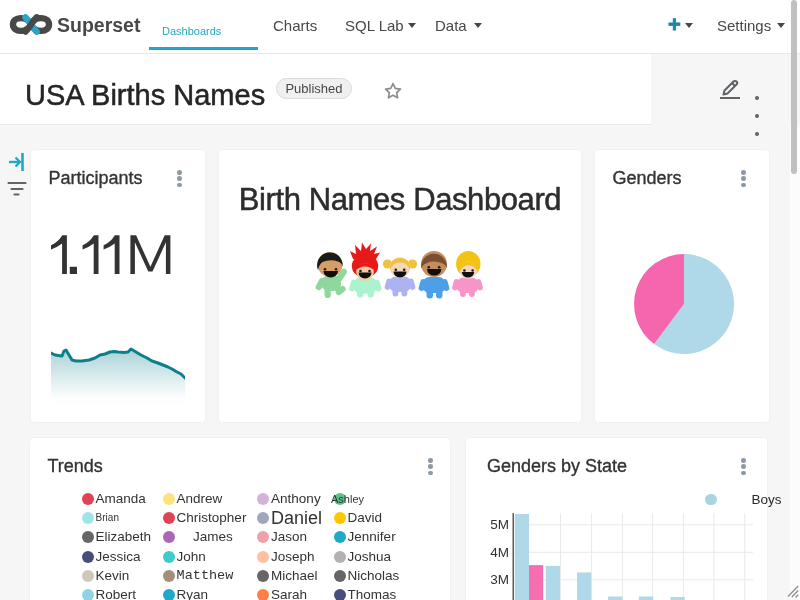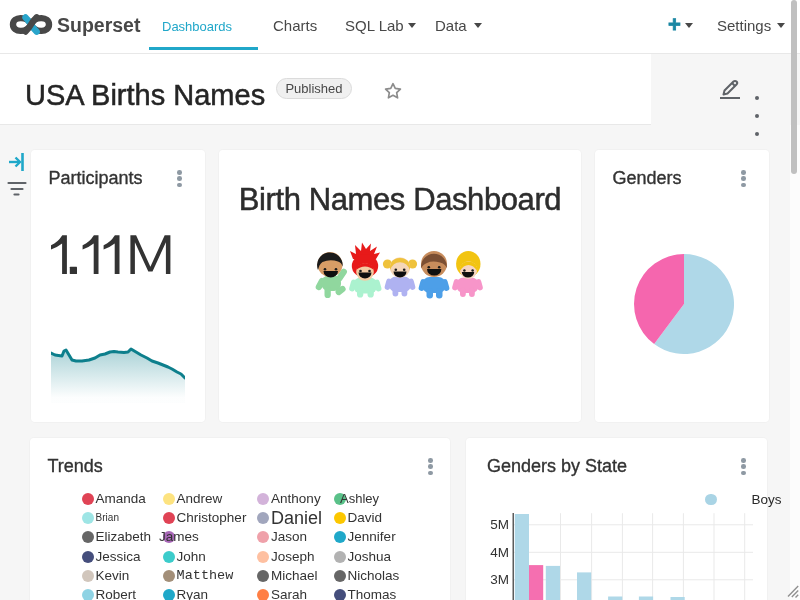--- a/index.html
+++ b/index.html
@@ -15,21 +15,21 @@
 
 <div class="abs" style="left:0;top:0;width:800px;height:54px;background:#fff;border-bottom:1px solid #E8E8E8;">
   <svg class="abs" style="left:9px;top:12px;" width="44" height="26" viewBox="0 0 44 26">
     <g fill="none" stroke-linecap="round">
       <path d="M22,12.5 C18,3.5 4,4.5 4,12.5 C4,20.5 18,21.5 22,12.5 C26,3.5 40,4.5 40,12.5 C40,20.5 26,21.5 22,12.5" stroke="#484848" stroke-width="6.4"></path>
       <path d="M16.5,5.5 C18.7,7.8 20.6,10 22,12.5 C23.4,15 25.4,17.4 27.7,19.7" stroke="#29A5CB" stroke-width="6.4"></path>
       <path d="M16.5,19.5 C18.7,17.2 20.6,15 22,12.5 C23.4,10 25.4,7.6 27.7,5.3" stroke="#484848" stroke-width="6.4"></path>
     </g>
   </svg>
   <div class="abs" style="left:57px;top:14px;font-size:19.5px;font-weight:700;color:#484848;">Superset</div>
-  <div class="abs" style="left:162px;top:19px;font-size:13px;color:#20A7C9;">Dashboards</div>
+  <div class="abs" style="left:162px;top:25px;font-size:11px;color:#20A7C9;">Dashboards</div>
   <div class="abs" style="left:149px;top:47px;width:109px;height:3px;background:#20A7C9;"></div>
   <div class="abs" style="left:273px;top:17px;font-size:15px;color:#484848;">Charts</div>
   <div class="abs" style="left:345px;top:17px;font-size:15px;color:#484848;">SQL Lab</div>
   <div class="abs" style="left:408px;top:23px;width:0;height:0;border-left:4px solid transparent;border-right:4px solid transparent;border-top:5px solid #484848;"></div>
   <div class="abs" style="left:435px;top:17px;font-size:15px;color:#484848;">Data</div>
   <div class="abs" style="left:474px;top:23px;width:0;height:0;border-left:4px solid transparent;border-right:4px solid transparent;border-top:5px solid #484848;"></div>
   <div class="abs" style="left:668px;top:12px;font-size:22px;font-weight:700;color:#1A87A3;-webkit-text-stroke:0.8px #1A87A3;">+</div>
   <div class="abs" style="left:685px;top:23px;width:0;height:0;border-left:4px solid transparent;border-right:4px solid transparent;border-top:5px solid #484848;"></div>
   <div class="abs" style="left:717px;top:17px;font-size:15px;color:#484848;">Settings</div>
   <div class="abs" style="left:777px;top:23px;width:0;height:0;border-left:4px solid transparent;border-right:4px solid transparent;border-top:5px solid #484848;"></div>
@@ -191,33 +191,33 @@
       <span></span>
     </div>
   <div id="legend">
       <div class="abs" style="left:51.6px;top:55px;width:12px;height:12px;border-radius:50%;background:#E04355;"></div>
       <div class="abs" style="left:65.6px;top:53px;font-size:13.5px;color:#333;line-height:16px;">Amanda</div>
       <div class="abs" style="left:132.6px;top:55px;width:12px;height:12px;border-radius:50%;background:#FDE380;"></div>
       <div class="abs" style="left:146.6px;top:53px;font-size:13.5px;color:#333;line-height:16px;">Andrew</div>
       <div class="abs" style="left:227.1px;top:55px;width:12px;height:12px;border-radius:50%;background:#D3B3DA;"></div>
       <div class="abs" style="left:241.1px;top:53px;font-size:13.5px;color:#333;line-height:16px;">Anthony</div>
       <div class="abs" style="left:303.6px;top:55px;width:12px;height:12px;border-radius:50%;background:#5AC189;"></div>
-      <div class="abs" style="left:310px;top:53px;font-size:13px;color:#333;line-height:16px;">Ashley</div>
+      <div class="abs" style="left:301px;top:53px;font-size:11px;color:#333;line-height:16px;">Ashley</div>
       <div class="abs" style="left:51.6px;top:74.2px;width:12px;height:12px;border-radius:50%;background:#9EE5E5;"></div>
       <div class="abs" style="left:65.6px;top:72.2px;font-size:10px;color:#333;line-height:16px;">Brian</div>
       <div class="abs" style="left:132.6px;top:74.2px;width:12px;height:12px;border-radius:50%;background:#E04355;"></div>
       <div class="abs" style="left:146.6px;top:72.2px;font-size:13.5px;color:#333;line-height:16px;">Christopher</div>
       <div class="abs" style="left:227.1px;top:74.2px;width:12px;height:12px;border-radius:50%;background:#A1A6BD;"></div>
       <div class="abs" style="left:241.1px;top:72.2px;font-size:18px;color:#333;line-height:16px;">Daniel</div>
       <div class="abs" style="left:303.6px;top:74.2px;width:12px;height:12px;border-radius:50%;background:#FCC700;"></div>
       <div class="abs" style="left:317.6px;top:72.2px;font-size:13.5px;color:#333;line-height:16px;">David</div>
       <div class="abs" style="left:51.6px;top:93.4px;width:12px;height:12px;border-radius:50%;background:#666666;"></div>
       <div class="abs" style="left:65.6px;top:91.4px;font-size:13.5px;color:#333;line-height:16px;">Elizabeth</div>
       <div class="abs" style="left:132.6px;top:93.4px;width:12px;height:12px;border-radius:50%;background:#A868B7;"></div>
-      <div class="abs" style="left:129px;top:91.4px;font-size:13.5px;color:#333;line-height:16px;">James</div>
+      <div class="abs" style="left:163px;top:91.4px;font-size:13.5px;color:#333;line-height:16px;">James</div>
       <div class="abs" style="left:227.1px;top:93.4px;width:12px;height:12px;border-radius:50%;background:#EFA1AA;"></div>
       <div class="abs" style="left:241.1px;top:91.4px;font-size:13.5px;color:#333;line-height:16px;">Jason</div>
       <div class="abs" style="left:303.6px;top:93.4px;width:12px;height:12px;border-radius:50%;background:#1FA8C9;"></div>
       <div class="abs" style="left:317.6px;top:91.4px;font-size:13.5px;color:#333;line-height:16px;">Jennifer</div>
       <div class="abs" style="left:51.6px;top:112.6px;width:12px;height:12px;border-radius:50%;background:#454E7C;"></div>
       <div class="abs" style="left:65.6px;top:110.6px;font-size:13.5px;color:#333;line-height:16px;">Jessica</div>
       <div class="abs" style="left:132.6px;top:112.6px;width:12px;height:12px;border-radius:50%;background:#3CCCCB;"></div>
       <div class="abs" style="left:146.6px;top:110.6px;font-size:13.5px;color:#333;line-height:16px;">John</div>
       <div class="abs" style="left:227.1px;top:112.6px;width:12px;height:12px;border-radius:50%;background:#FEC0A1;"></div>
       <div class="abs" style="left:241.1px;top:110.6px;font-size:13.5px;color:#333;line-height:16px;">Joseph</div>

